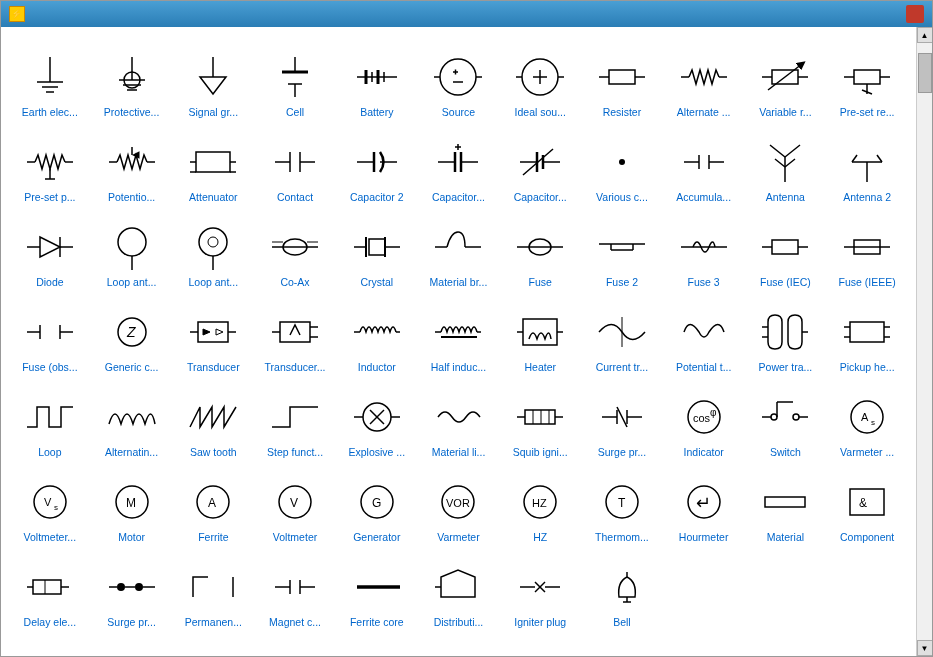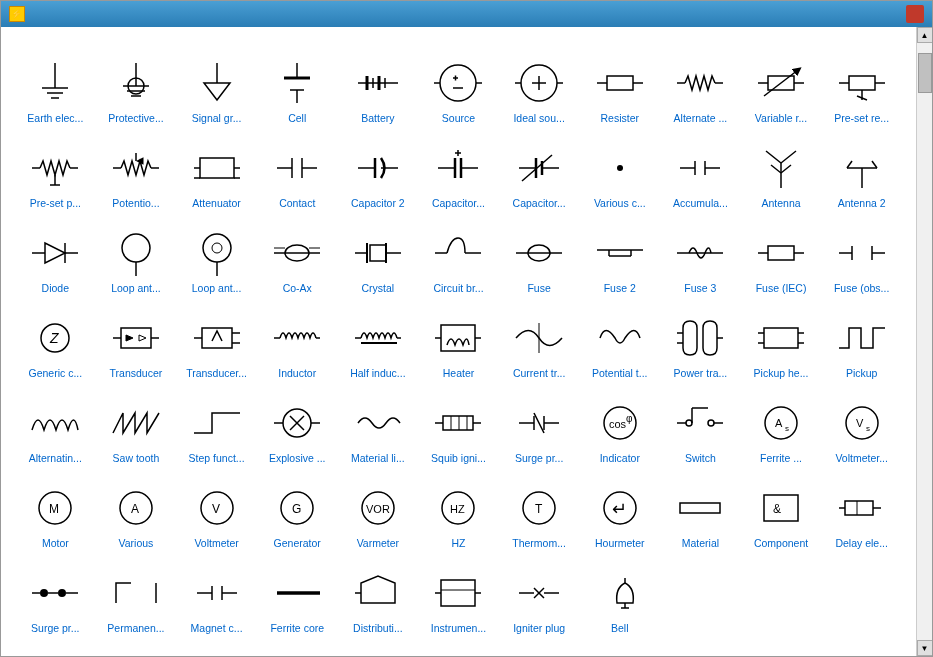--- a/index.html
+++ b/index.html
@@ -63,21 +63,21 @@
     }
     .content-area {
       flex: 1;
       overflow: hidden;
       display: flex;
     }
     .main-content {
       flex: 1;
       overflow-y: auto;
       overflow-x: hidden;
-      padding: 14px;
+      padding: 8px;
     }
     .scrollbar {
       width: 16px;
       background: #f0f0f0;
       border-left: 1px solid #ccc;
       display: flex;
       flex-direction: column;
       align-items: center;
       flex-shrink: 0;
     }
@@ -472,21 +472,21 @@
             <div class="symbol-label">Crystal</div>
           </div>
           <div class="symbol-cell">
             <div class="symbol-img">
               <svg width="50" height="50" viewBox="0 0 50 50">
                 <line x1="2" y1="25" x2="14" y2="25" stroke="black" stroke-width="1.5"></line>
                 <path d="M14,25 Q18,10 25,10 Q32,10 32,25" stroke="black" stroke-width="1.5" fill="none"></path>
                 <line x1="32" y1="25" x2="48" y2="25" stroke="black" stroke-width="1.5"></line>
               </svg>
             </div>
-            <div class="symbol-label">Circuit br...</div>
+            <div class="symbol-label">Material br...</div>
           </div>
           <div class="symbol-cell">
             <div class="symbol-img">
               <svg width="50" height="50" viewBox="0 0 50 50">
                 <line x1="2" y1="25" x2="14" y2="25" stroke="black" stroke-width="1.5"></line>
                 <ellipse cx="25" cy="25" rx="11" ry="8" stroke="black" stroke-width="1.5" fill="none"></ellipse>
                 <line x1="14" y1="25" x2="36" y2="25" stroke="black" stroke-width="1.5"></line>
                 <line x1="36" y1="25" x2="48" y2="25" stroke="black" stroke-width="1.5"></line>
               </svg>
             </div>
@@ -514,20 +514,31 @@
           </div>
           <div class="symbol-cell">
             <div class="symbol-img">
               <svg width="50" height="50" viewBox="0 0 50 50">
                 <line x1="2" y1="25" x2="12" y2="25" stroke="black" stroke-width="1.5"></line>
                 <rect x="12" y="18" width="26" height="14" stroke="black" stroke-width="1.5" fill="none"></rect>
                 <line x1="38" y1="25" x2="48" y2="25" stroke="black" stroke-width="1.5"></line>
               </svg>
             </div>
             <div class="symbol-label">Fuse (IEC)</div>
+          </div>
+          <div class="symbol-cell">
+            <div class="symbol-img">
+              <svg width="50" height="50" viewBox="0 0 50 50">
+                <line x1="2" y1="25" x2="12" y2="25" stroke="black" stroke-width="1.5"></line>
+                <rect x="12" y="18" width="26" height="14" stroke="black" stroke-width="1.5" fill="none"></rect>
+                <line x1="12" y1="25" x2="38" y2="25" stroke="black" stroke-width="1.5"></line>
+                <line x1="38" y1="25" x2="48" y2="25" stroke="black" stroke-width="1.5"></line>
+              </svg>
+            </div>
+            <div class="symbol-label">Fuse (IEEE)</div>
           </div>
           <div class="symbol-cell">
             <div class="symbol-img">
               <svg width="50" height="50" viewBox="0 0 50 50">
                 <line x1="2" y1="25" x2="15" y2="25" stroke="black" stroke-width="1.5"></line>
                 <line x1="15" y1="18" x2="15" y2="32" stroke="black" stroke-width="1.5"></line>
                 <line x1="35" y1="18" x2="35" y2="32" stroke="black" stroke-width="1.5"></line>
                 <line x1="35" y1="25" x2="48" y2="25" stroke="black" stroke-width="1.5"></line>
               </svg>
             </div>
@@ -638,21 +649,21 @@
               </svg>
             </div>
             <div class="symbol-label">Pickup he...</div>
           </div>
           <div class="symbol-cell">
             <div class="symbol-img">
               <svg width="50" height="50" viewBox="0 0 50 50">
                 <polyline points="2,35 12,35 12,15 24,15 24,35 36,35 36,15 48,15" stroke="black" stroke-width="1.5" fill="none"></polyline>
               </svg>
             </div>
-            <div class="symbol-label">Pickup</div>
+            <div class="symbol-label">Loop</div>
           </div>
           <div class="symbol-cell">
             <div class="symbol-img">
               <svg width="50" height="50" viewBox="0 0 50 50">
                 <path d="M2,32 Q8,12 14,32 Q20,12 26,32 Q32,12 38,32 Q44,12 48,32" stroke="black" stroke-width="1.5" fill="none"></path>
               </svg>
             </div>
             <div class="symbol-label">Alternatin...</div>
           </div>
           <div class="symbol-cell">
@@ -740,21 +751,21 @@
             <div class="symbol-label">Switch</div>
           </div>
           <div class="symbol-cell">
             <div class="symbol-img">
               <svg width="50" height="50" viewBox="0 0 50 50">
                 <circle cx="25" cy="25" r="16" stroke="black" stroke-width="1.5" fill="none"></circle>
                 <text x="19" y="29" font-size="11">A</text>
                 <text x="29" y="33" font-size="8">s</text>
               </svg>
             </div>
-            <div class="symbol-label">Ferrite ...</div>
+            <div class="symbol-label">Varmeter ...</div>
           </div>
           <div class="symbol-cell">
             <div class="symbol-img">
               <svg width="50" height="50" viewBox="0 0 50 50">
                 <circle cx="25" cy="25" r="16" stroke="black" stroke-width="1.5" fill="none"></circle>
                 <text x="19" y="29" font-size="11">V</text>
                 <text x="29" y="33" font-size="8">s</text>
               </svg>
             </div>
             <div class="symbol-label">Voltmeter...</div>
@@ -768,21 +779,21 @@
             </div>
             <div class="symbol-label">Motor</div>
           </div>
           <div class="symbol-cell">
             <div class="symbol-img">
               <svg width="50" height="50" viewBox="0 0 50 50">
                 <circle cx="25" cy="25" r="16" stroke="black" stroke-width="1.5" fill="none"></circle>
                 <text x="20" y="30" font-size="12">A</text>
               </svg>
             </div>
-            <div class="symbol-label">Various</div>
+            <div class="symbol-label">Ferrite</div>
           </div>
           <div class="symbol-cell">
             <div class="symbol-img">
               <svg width="50" height="50" viewBox="0 0 50 50">
                 <circle cx="25" cy="25" r="16" stroke="black" stroke-width="1.5" fill="none"></circle>
                 <text x="20" y="30" font-size="12">V</text>
               </svg>
             </div>
             <div class="symbol-label">Voltmeter</div>
           </div>
@@ -900,31 +911,20 @@
             <div class="symbol-label">Ferrite core</div>
           </div>
           <div class="symbol-cell">
             <div class="symbol-img">
               <svg width="50" height="50" viewBox="0 0 50 50">
                 <polygon points="8,35 42,35 42,15 25,8 8,15" stroke="black" stroke-width="1.5" fill="none"></polygon>
                 <line x1="2" y1="25" x2="8" y2="25" stroke="black" stroke-width="1.5"></line>
               </svg>
             </div>
             <div class="symbol-label">Distributi...</div>
-          </div>
-          <div class="symbol-cell">
-            <div class="symbol-img">
-              <svg width="50" height="50" viewBox="0 0 50 50">
-                <rect x="8" y="12" width="34" height="26" stroke="black" stroke-width="1.5" fill="none"></rect>
-                <line x1="8" y1="22" x2="42" y2="22" stroke="black" stroke-width="1"></line>
-                <line x1="2" y1="25" x2="8" y2="25" stroke="black" stroke-width="1.5"></line>
-                <line x1="42" y1="25" x2="48" y2="25" stroke="black" stroke-width="1.5"></line>
-              </svg>
-            </div>
-            <div class="symbol-label">Instrumen...</div>
           </div>
           <div class="symbol-cell">
             <div class="symbol-img">
               <svg width="50" height="50" viewBox="0 0 50 50">
                 <line x1="5" y1="25" x2="20" y2="25" stroke="black" stroke-width="1.5"></line>
                 <line x1="30" y1="25" x2="45" y2="25" stroke="black" stroke-width="1.5"></line>
                 <line x1="20" y1="20" x2="30" y2="30" stroke="black" stroke-width="1.5"></line>
                 <line x1="20" y1="30" x2="30" y2="20" stroke="black" stroke-width="1.5"></line>
               </svg>
             </div>

